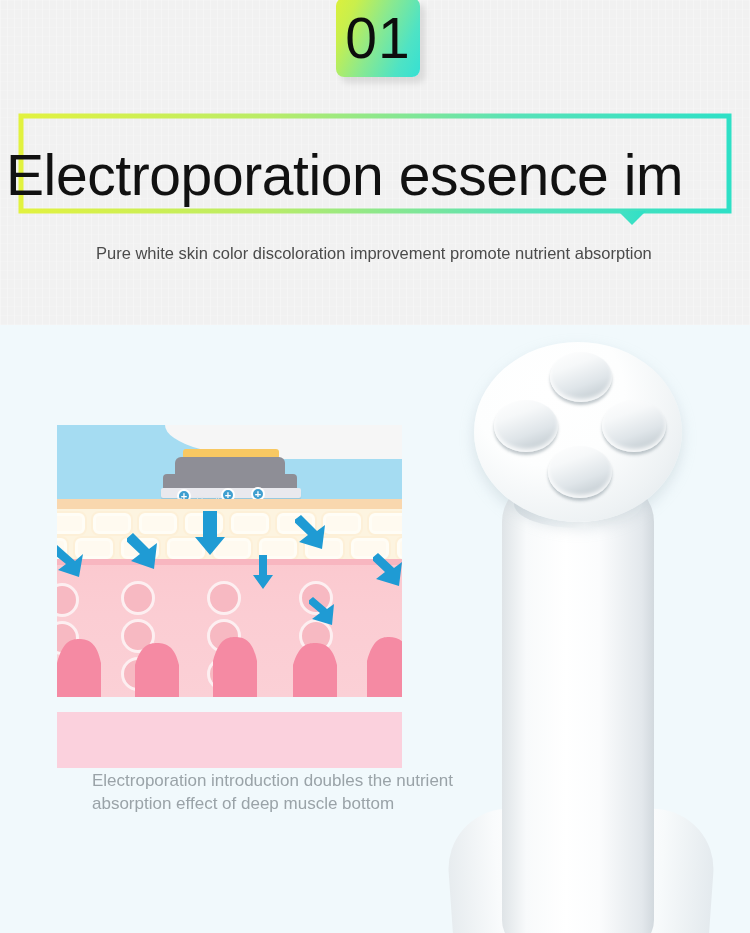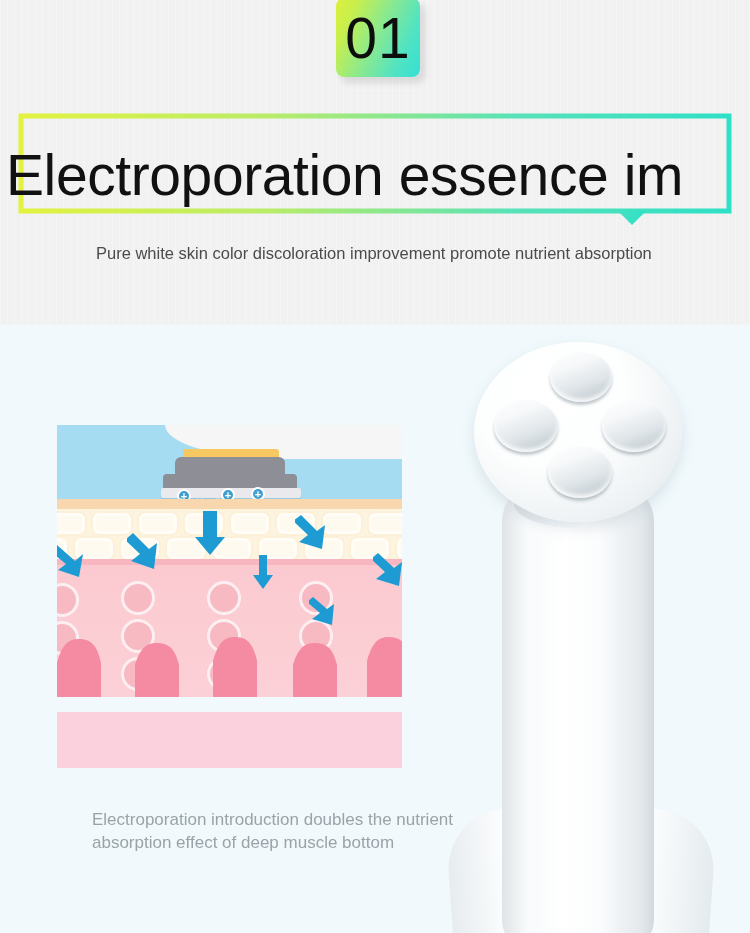--- a/index.html
+++ b/index.html
@@ -212,21 +212,21 @@
   }
   .caption-text {
     position: absolute;
     left: 75px; top: 401px;
     font-size: 22px;
     color: #6b6168;
     white-space: nowrap;
   }
   .desc {
     position: absolute;
-    left: 92px; top: 484px;
+    left: 92px; top: 445px;
     width: 400px;
     font-size: 17px;
     color: #9aa3a8;
     line-height: 1.35;
   }
 
   
   .device {
     position: absolute;
     left: 440px; top: 15px;

